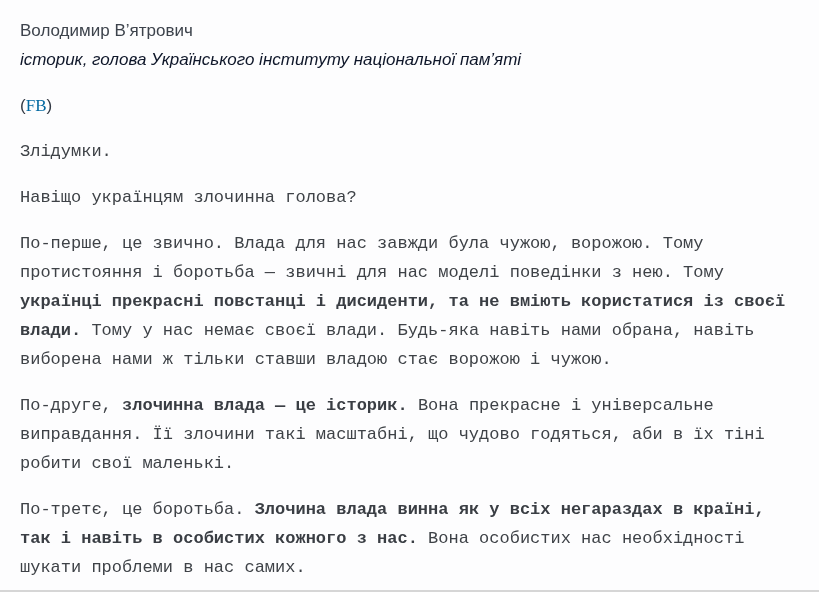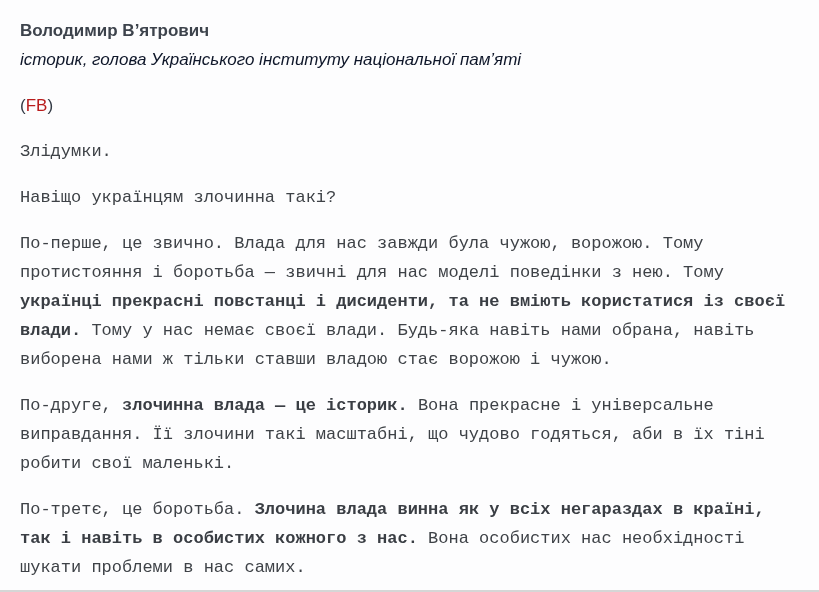--- a/index.html
+++ b/index.html
@@ -18,36 +18,37 @@
     width: 819px;
     height: 592px;
     padding: 16px 20px 0 20px;
     border-bottom: 2px solid #d6d6d6;
     color: #3e4247;
     font-size: 17px;
     line-height: 29px;
   }
   .author-name {
     margin: 0;
-    font-weight: bold;
+    font-weight: normal;
     color: #3d434c;
   }
   .author-role {
     margin: 0 0 17px 0;
     font-style: italic;
     color: #0f172a;
   }
   .fb-line {
     margin: 0 0 17px 0;
     color: #333a45;
   }
   .fb-link {
-    color: #b91c1c;
+    color: #0369a1;
     text-decoration: none;
     cursor: pointer;
+    font-family: Liberation Serif, serif;
   }
   .post p, .post-par {
     margin: 0 0 17px 0;
     font-family: Liberation Mono, monospace;
   }
   .post-par strong {
     font-weight: bold;
     color: #3a3e44;
   }
 </style>
@@ -55,20 +56,20 @@
 <body>
 
 <div class="page">
   <p class="author-name">Володимир В’ятрович</p>
   <p class="author-role">історик, голова Українського інституту національної пам’яті</p>
 
   <p class="fb-line"><span>(</span><a class="fb-link" href="#">FB</a><span>)</span></p>
 
   <div class="post">
     <p>Злідумки.</p>
-    <p>Навіщо українцям злочинна такі?</p>
+    <p>Навіщо українцям злочинна голова?</p>
     <div id="post-paragraphs">
         <p class="post-par"><span>По-перше, це звично. Влада для нас завжди була чужою, ворожою. Тому протистояння і боротьба — звичні для нас моделі поведінки з нею. Тому </span><strong>українці прекрасні повстанці і дисиденти, та не вміють користатися із своєї влади.</strong><span> Тому у нас немає своєї влади. Будь-яка навіть нами обрана, навіть виборена нами ж тільки ставши владою стає ворожою і чужою.</span></p>
         <p class="post-par"><span>По-друге, </span><strong>злочинна влада — це історик.</strong><span> Вона прекрасне і універсальне виправдання. Її злочини такі масштабні, що чудово годяться, аби в їх тіні робити свої маленькі.</span></p>
         <p class="post-par"><span>По-третє, це боротьба. </span><strong>Злочина влада винна як у всіх негараздах в країні, так і навіть в особистих кожного з нас.</strong><span> Вона особистих нас необхідності шукати проблеми в нас самих.</span></p>
       </div>
   </div>
 </div>
 
 </body></html>

